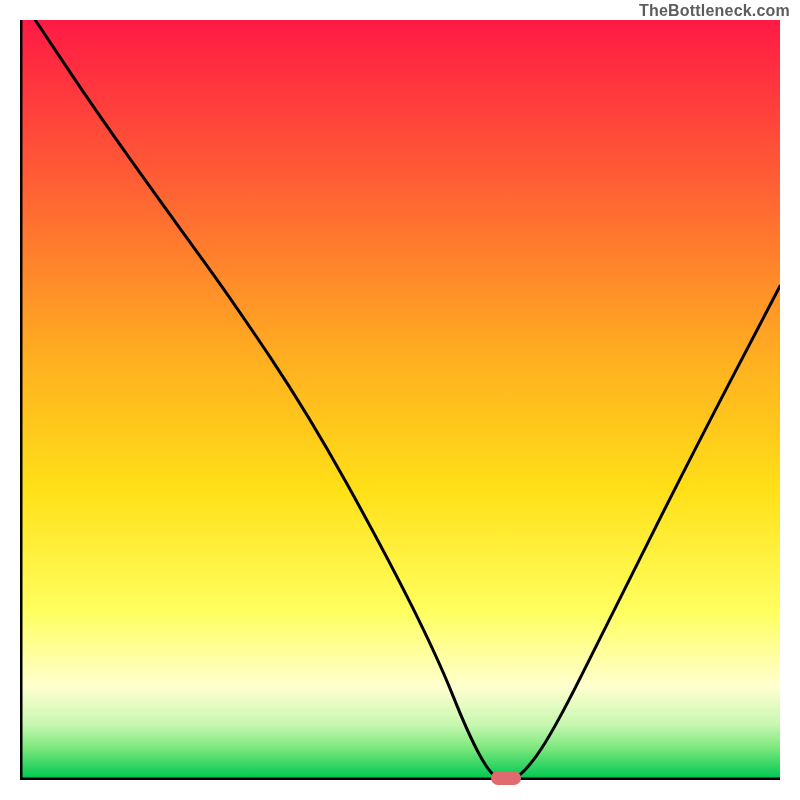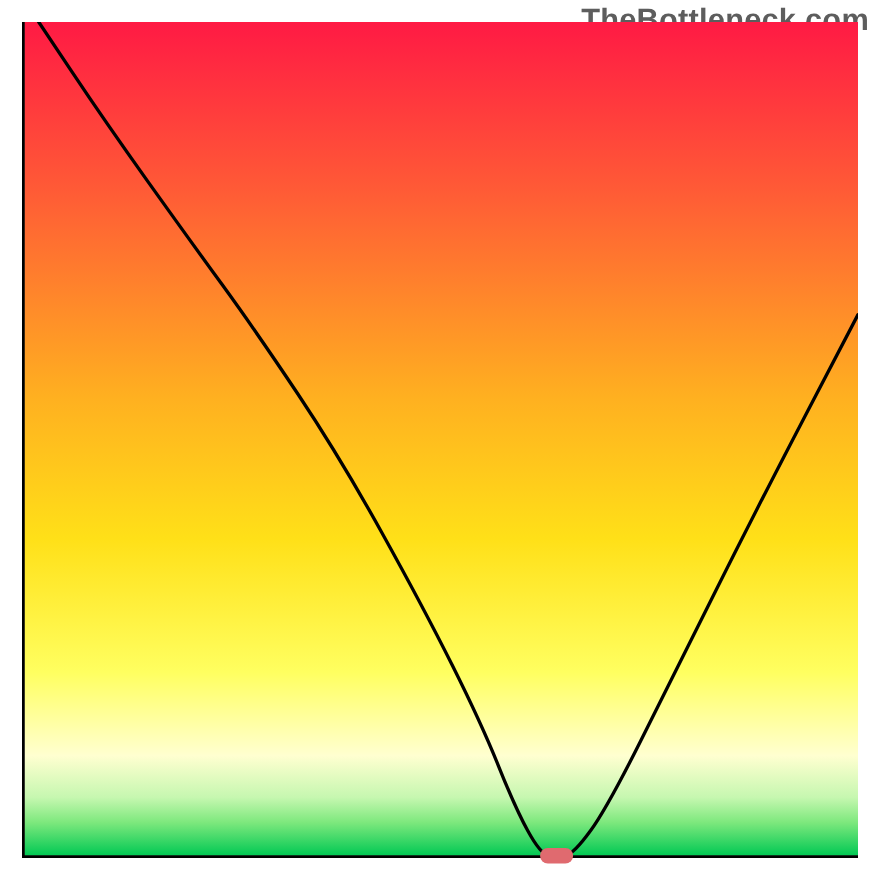--- a/index.html
+++ b/index.html
@@ -8,21 +8,21 @@
     position: relative;
     width: 800px;
     height: 800px;
     background: #ffffff;
   }
   .watermark {
     position: absolute;
     top: 2px;
     right: 10px;
     font-family: Arial, Helvetica, sans-serif;
-    font-size: 28px;
+    font-size: 16px;
     font-weight: 600;
     color: #5d5d5d;
     letter-spacing: 0.2px;
   }
   .plot-area {
     position: absolute;
     left: 20px;
     top: 20px;
     width: 760px;
     height: 760px;

